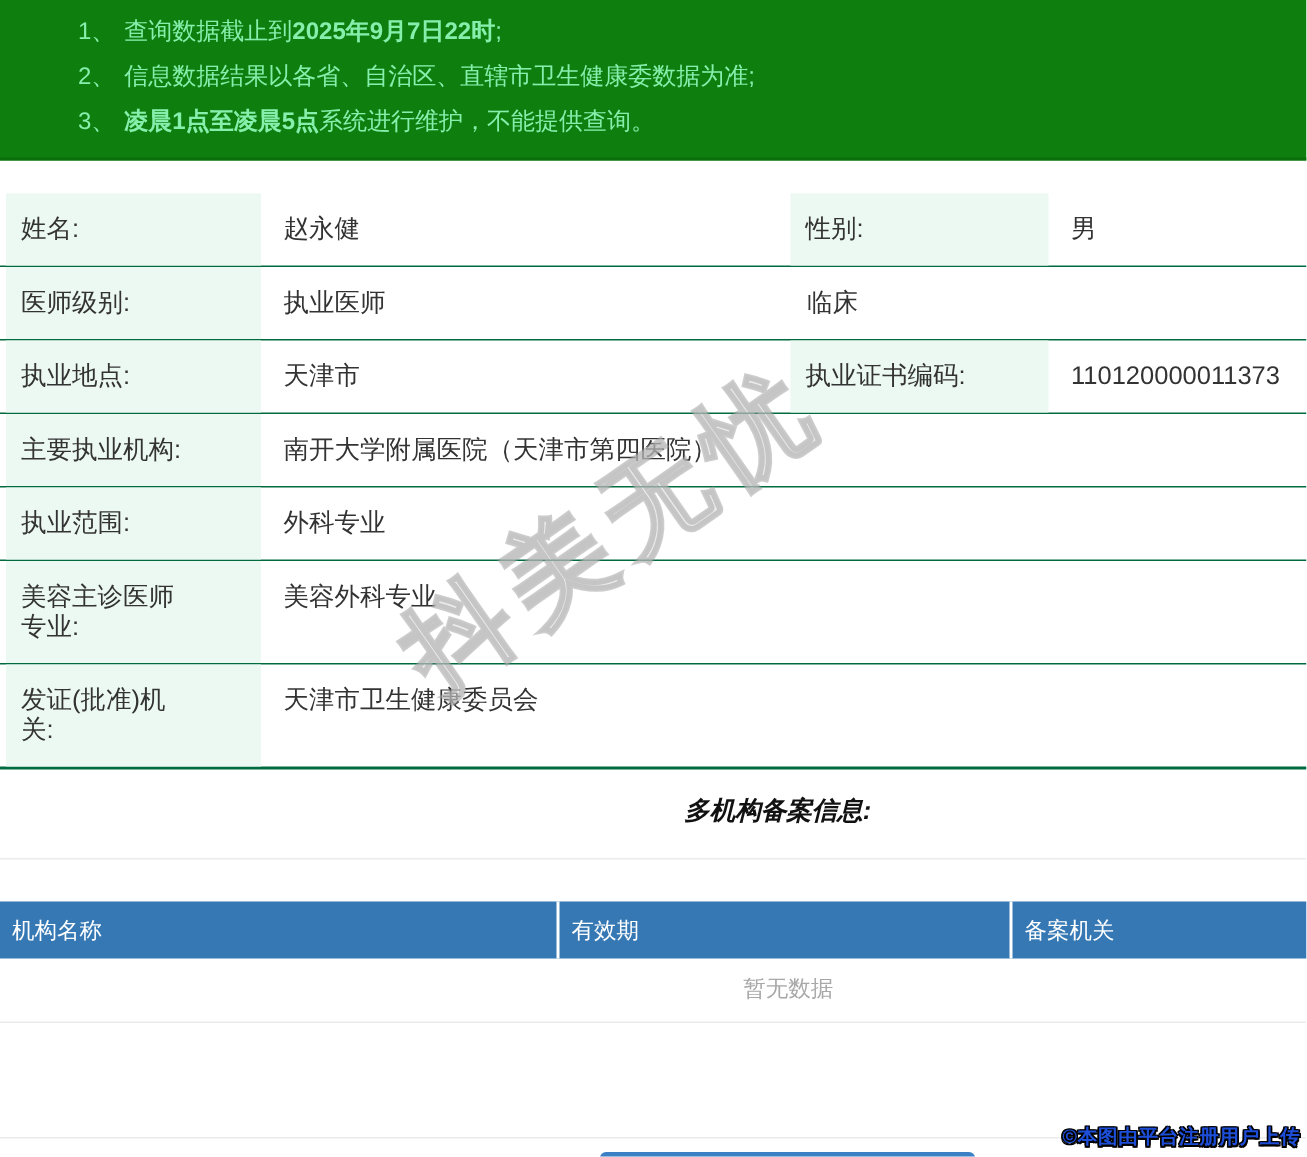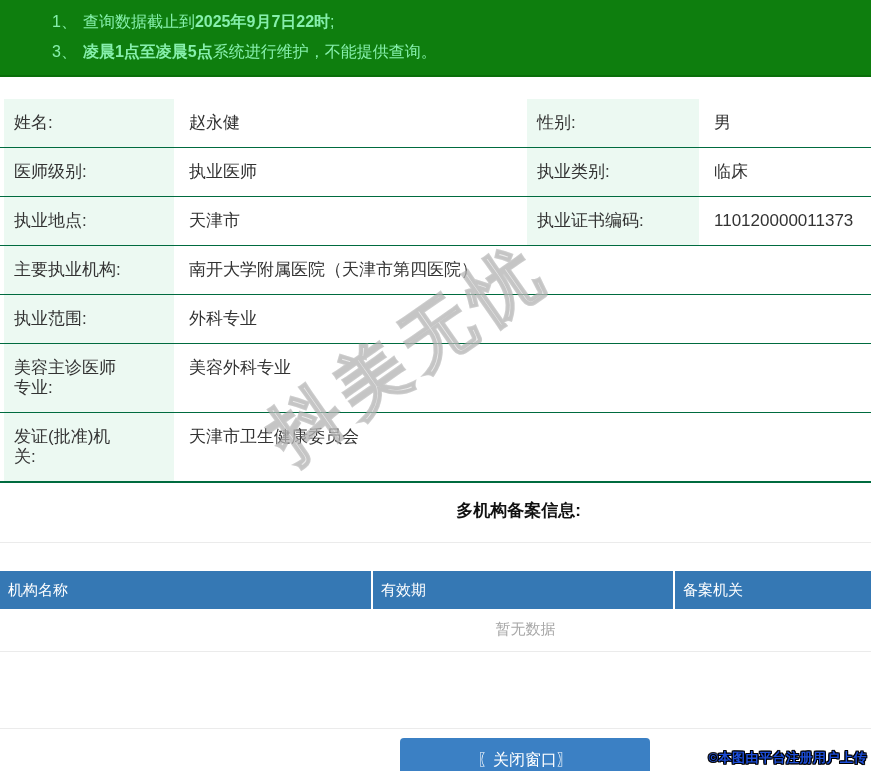--- a/index.html
+++ b/index.html
@@ -25,21 +25,21 @@
     flex:0 0 170px; box-sizing:border-box; margin-left:4px;
     background:#ecf9f2; padding:14px 44px 14px 10px; line-height:20px;
   }
   .cell-value { flex:1 1 auto; padding:14px 0 14px 15px; line-height:20px; }
   .cell-value.v1 { flex:0 0 349px; box-sizing:border-box; }
   .cell-label.l2 { flex:0 0 172px; }
 
   
   .section-title {
     text-align:center; padding:16px 0 20px 166px;
-    font-weight:bold; font-size:17px; color:#111;
+    font-weight:bold; font-size:17px; color:#111;font-style:italic;
   }
   .divider { border-top:1px solid #ebebeb; }
 
   
   .filing-table { margin-top:28px; }
   .filing-head { display:flex; background:#3578b4; color:#ffffff; font-size:15px; height:38px; }
   .filing-head .hcell { display:flex; align-items:center; padding-left:8px; box-sizing:border-box; }
   .filing-head .c1 { flex:0 0 373px; border-right:2px solid #ffffff; }
   .filing-head .c2 { flex:0 0 302px; border-right:2px solid #ffffff; }
   .filing-head .c3 { flex:1 1 auto; }
@@ -76,37 +76,39 @@
 </head>
 <body>
 
 <div class="page">
 
   <div class="notice">
     <div class="notice-line">
       <span class="num">1、</span><span>查询数据截止到</span><span class="b">2025年9月7日22时</span><span>;</span>
     </div>
     <div class="notice-line">
+      <span class="num">2、</span><span>信息数据结果以各省、自治区、直辖市卫生健康委数据为准;</span><span class="b"></span><span></span>
+    </div>
+    <div class="notice-line">
       <span class="num">3、</span><span></span><span class="b">凌晨1点至凌晨5点</span><span>系统进行维护，不能提供查询。</span>
     </div>
   </div>
 
   <div class="info-table">
 
     <div class="info-row">
       <div class="cell-label">姓名:</div>
       <div class="cell-value v1">赵永健</div>
       <div class="cell-label l2">性别:</div>
       <div class="cell-value">男</div>
     </div>
 
     <div class="info-row">
       <div class="cell-label">医师级别:</div>
       <div class="cell-value v1">执业医师</div>
-      <div class="cell-label l2">执业类别:</div>
       <div class="cell-value">临床</div>
     </div>
 
     <div class="info-row">
       <div class="cell-label">执业地点:</div>
       <div class="cell-value v1">天津市</div>
       <div class="cell-label l2">执业证书编码:</div>
       <div class="cell-value">110120000011373</div>
     </div>
 

